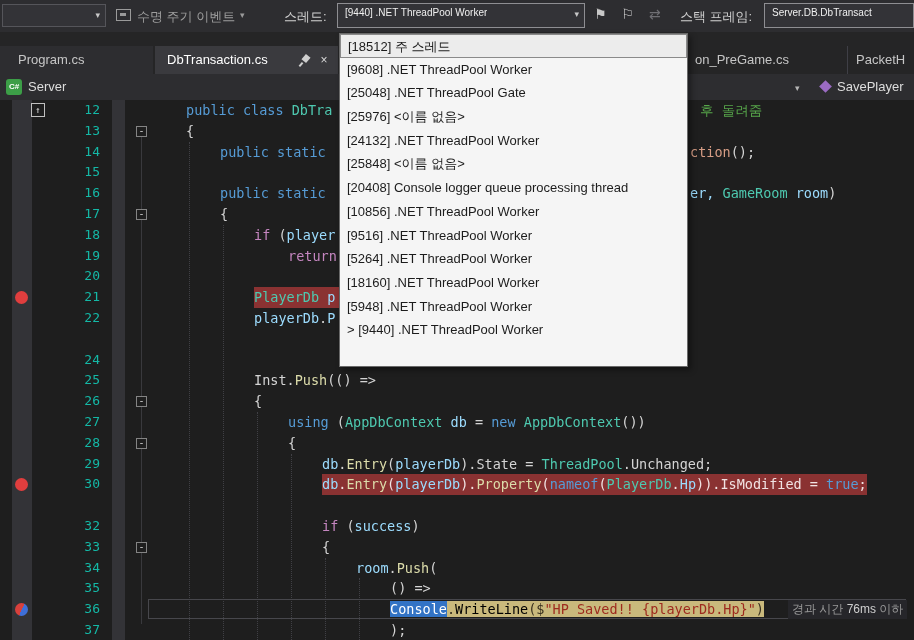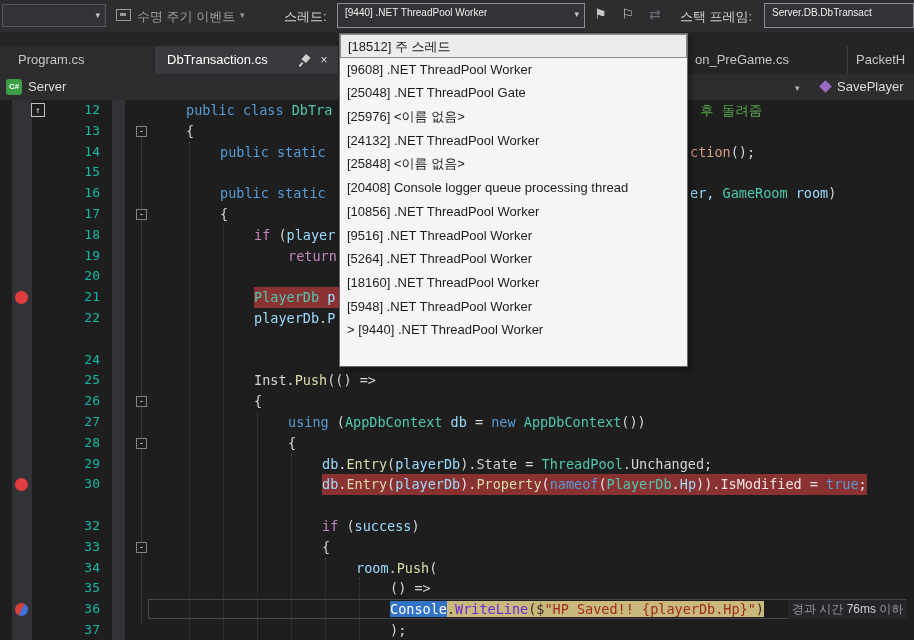--- a/index.html
+++ b/index.html
@@ -60,21 +60,21 @@
   .code{position:absolute;top:0;line-height:20.8px;white-space:pre;}
   .code.bgred{background:#8a3232;}
   .rightfrag{position:absolute;top:0;line-height:20.8px;white-space:pre;}
   .curline-box{position:absolute;left:148px;top:0;width:758px;height:20px;border:1px solid #47474c;box-sizing:border-box;}
 
   .t-kw{color:#569cd6}.t-ctrl{color:#c586c0}.t-type{color:#4ec9b0}.t-id{color:#9cdcfe}
   .t-m{color:#dcdcaa}.t-str{color:#d69d85}.t-com{color:#57a64a}.t-pln{color:#d4d4d4}
   .bgred .t-pln{color:#f1e3e3}
   .t-sel{background:#3273c5;color:#ffffff}
   .tanwrap{background:#c9b97c;}
-  .t-tpn{color:#3a3220}.t-tm{color:#6d28d9}.t-tstr{color:#9e2a1e}
+  .t-tpn{color:#3a3220}.t-tm{color:#000000}.t-tstr{color:#9e2a1e}
 
   .perftip{position:absolute;left:788px;top:1px;line-height:19px;font-family:"Liberation Sans","DejaVu Sans",sans-serif;
            font-size:12px;background:#26262a;padding:0 4px;white-space:nowrap;}
   .pt-pre,.pt-suf{color:#9a9a9a}
   .pt-val{color:#cfcfcf}
 
   
   .dropdown{position:absolute;left:339px;top:33px;width:349px;height:334px;background:#f5f5f5;border:1px solid #696969;
             box-shadow:3px 3px 6px rgba(0,0,0,.4);z-index:100;box-sizing:border-box;font-size:13px;color:#1c1c1c;
             font-family:"Liberation Sans","DejaVu Sans",sans-serif;overflow:hidden;}

